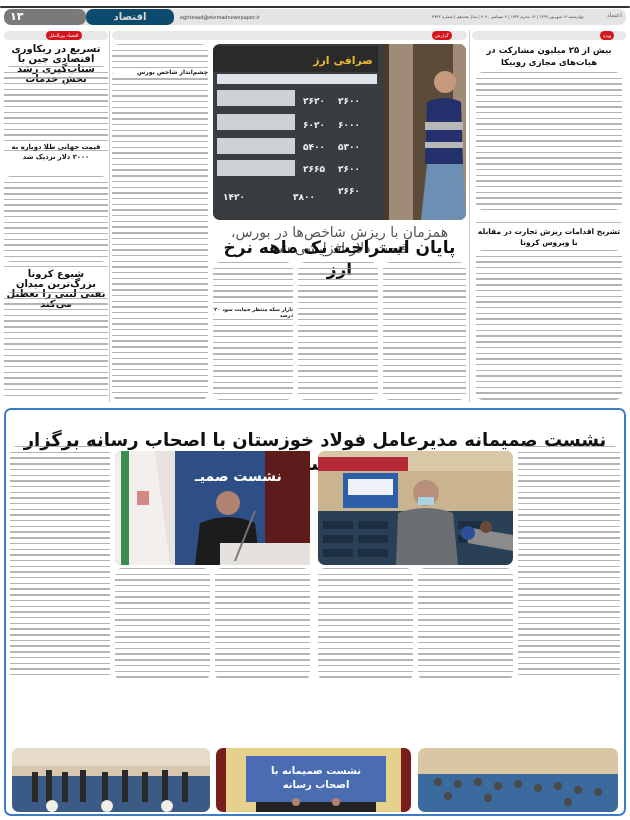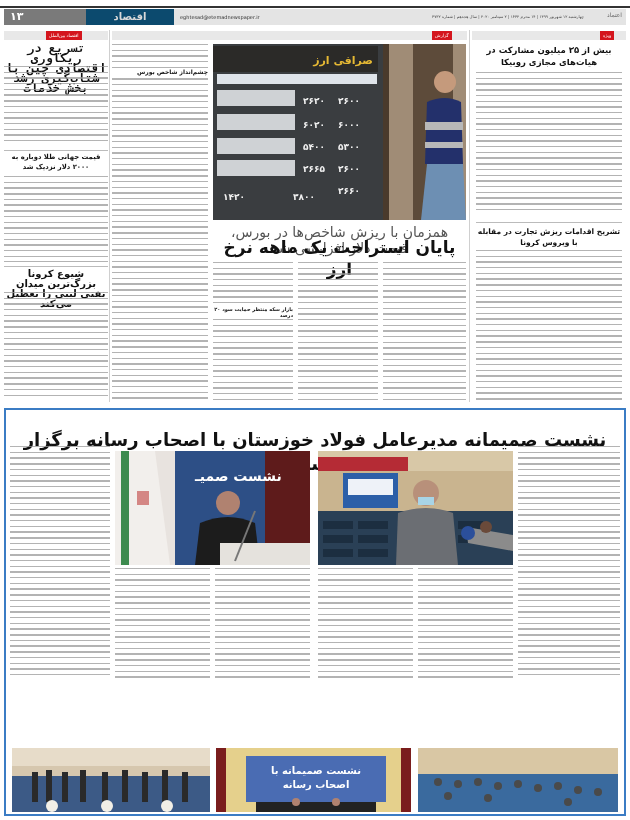--- a/index.html
+++ b/index.html
@@ -1,17 +1,17 @@
 <!DOCTYPE html>
 <html><head>
 <meta charset="utf-8">
 <style>
   * { box-sizing: border-box; margin: 0; padding: 0; }
   body { width: 630px; height: 820px; background: #fff; font-family: "DejaVu Sans", sans-serif; overflow: hidden; position: relative; color: #222; }
-  .abs { position: absolute; }
+  .abs { position: absolute; border-radius: 7px; }
   
   #topline { left: 0; top: 6px; width: 630px; height: 2px; background: #333; }
   #header { left: 4px; top: 9px; width: 622px; height: 16px; background: #e4e4e4; }
   #page-num { left: 4px; top: 9px; width: 82px; height: 16px; background: #7a7a7a; color: #fff; font-size: 11px; font-weight: bold; line-height: 16px; padding-left: 6px; }
   #section-name { left: 86px; top: 9px; width: 88px; height: 16px; background: #0c4a6e; color: #d9d9d9; font-size: 10px; font-weight: bold; line-height: 16px; text-align: center; }
   #email { left: 180px; top: 9px; height: 16px; font-size: 5px; line-height: 16px; color: #333; }
   #dateline { right: 46px; top: 9px; height: 16px; font-size: 4px; line-height: 16px; color: #444; direction: rtl; }
   #logo { right: 8px; top: 11px; font-size: 6px; color: #666; }
   
   .secbar { height: 9px; background: #e8e8e8; top: 31px; }
@@ -48,24 +48,24 @@
 
 <div class="abs col-rule" style="left:109px;top:30px;height:372px;"></div>
 <div class="abs col-rule" style="left:469px;top:30px;height:372px;"></div>
 
 <div class="abs headline" style="left:476px;top:44px;width:146px;font-size:8.5px;line-height:12px;">بیش از ۳۵ میلیون مشارکت در هیات‌های مجازی روبیکا</div>
 <div class="abs textblock lines" style="left:476px;top:72px;width:146px;height:138px;"></div>
 <div class="abs divider" style="left:476px;top:222px;width:146px;"></div>
 <div class="abs headline" style="left:476px;top:226px;width:146px;font-size:7.5px;line-height:11px;">تشریح اقدامات ریزش تجارت در مقابله با ویروس کرونا</div>
 <div class="abs textblock lines" style="left:476px;top:250px;width:146px;height:150px;"></div>
 
-<div class="abs headline" style="left:4px;top:44px;width:104px;font-size:12px;line-height:10px;font-family:Liberation Mono, monospace;">تسریع در ریکاوری اقتصادی چین با شتاب‌گیری رشد بخش خدمات</div>
+<div class="abs headline" style="left:4px;top:44px;width:104px;font-size:10px;line-height:10px;">تسریع در ریکاوری اقتصادی چین با شتاب‌گیری رشد بخش خدمات</div>
 <div class="abs textblock lines" style="left:4px;top:66px;width:104px;height:80px;"></div>
 <div class="abs divider" style="left:4px;top:150px;width:104px;"></div>
-<div class="abs headline" style="left:4px;top:152px;width:104px;font-size:6.8px;line-height:10px;">قیمت جهانی طلا دوباره به ۲۰۰۰ دلار نزدیک شد</div>
+<div class="abs headline" style="left:4px;top:142px;width:104px;font-size:6.8px;line-height:10px;">قیمت جهانی طلا دوباره به ۲۰۰۰ دلار نزدیک شد</div>
 <div class="abs textblock lines" style="left:4px;top:176px;width:104px;height:86px;"></div>
 <div class="abs divider" style="left:4px;top:266px;width:104px;"></div>
 <div class="abs headline" style="left:4px;top:269px;width:104px;font-size:10px;line-height:10px;">شیوع کرونا بزرگ‌ترین میدان نفتی لیبی را تعطیل می‌کند</div>
 <div class="abs textblock lines" style="left:4px;top:292px;width:104px;height:108px;"></div>
 
 <div class="abs textblock lines" style="left:112px;top:44px;width:96px;height:356px;"></div>
 <div class="abs subhead" style="left:112px;top:68px;width:96px;text-align:right;background:#fff;">چشم‌انداز شاخص بورس</div>
 
 <div class="abs photo" style="left:213px;top:44px;width:253px;height:176px;">
   <svg width="253" height="176" viewBox="0 0 253 176">

